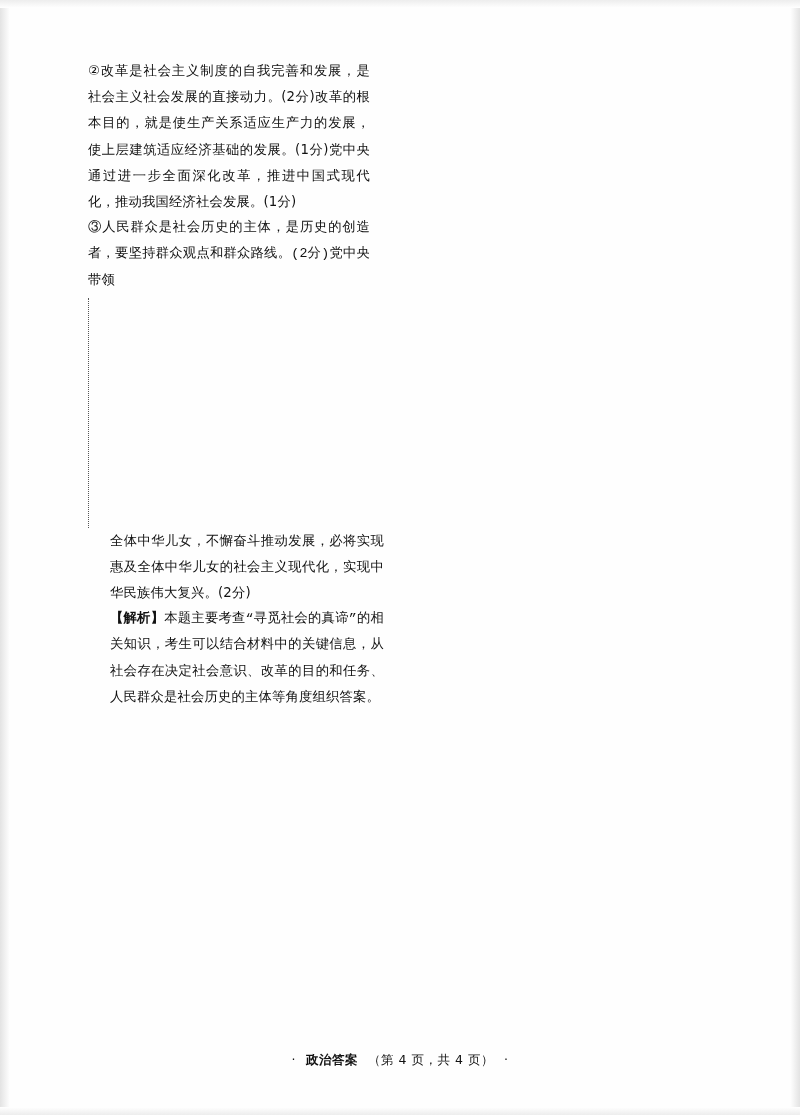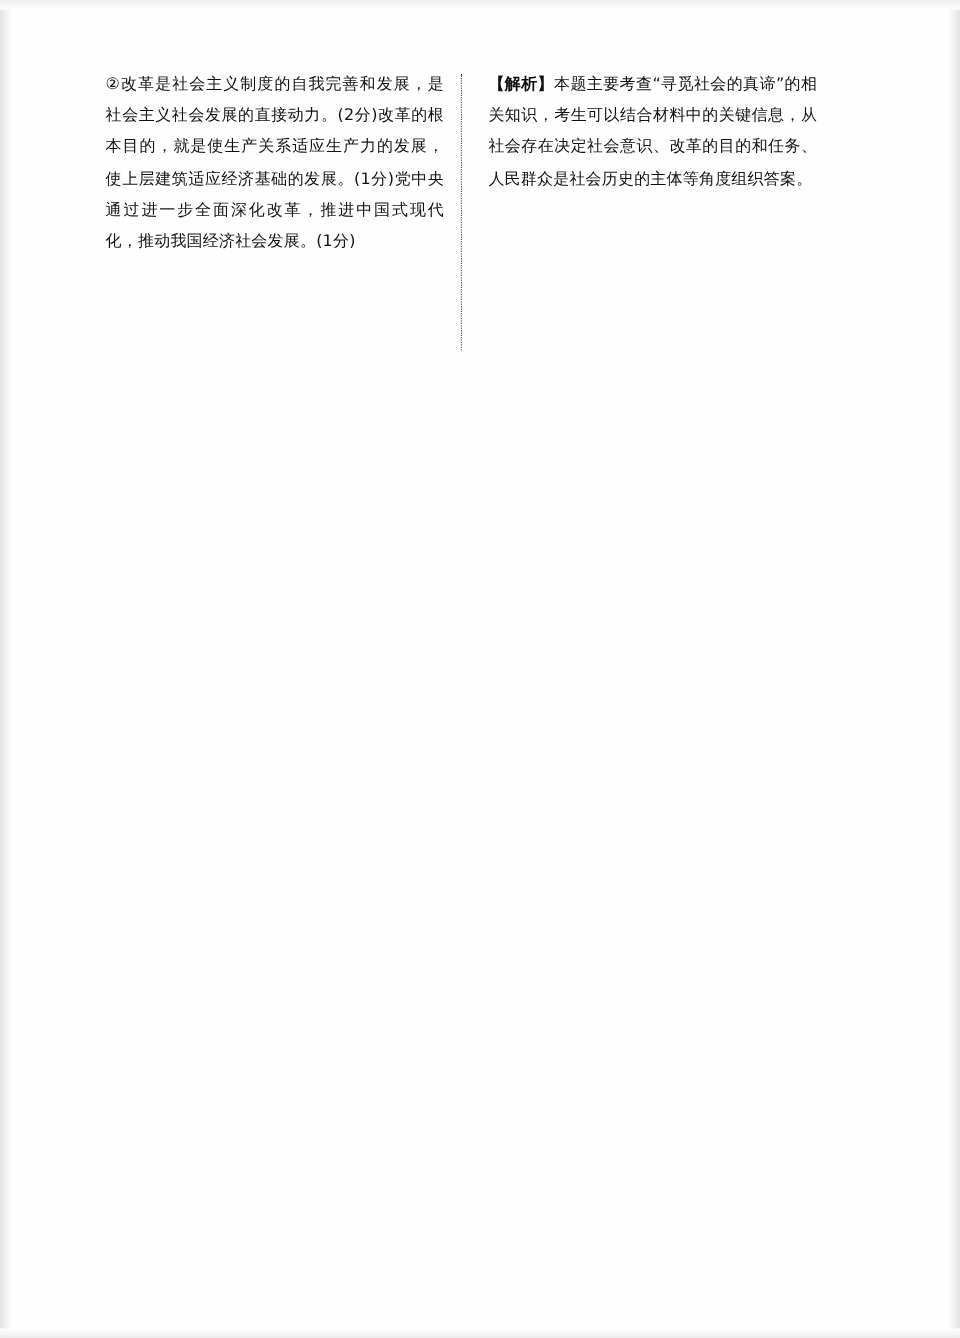--- a/index.html
+++ b/index.html
@@ -22,20 +22,21 @@
     width: 800px;
     height: 1115px;
     background: #fefefe;
   }
   .content {
     position: absolute;
     left: 88px;
     top: 58px;
     width: 640px;
     display: flex;
+    flex-direction: column;
     align-items: flex-start;
   }
   .col {
     width: 296px;
     box-sizing: border-box;
   }
   .col-left {
     padding-right: 14px;
   }
   .col-right {
@@ -101,24 +102,29 @@
 
   <div class="edge edge-left"></div>
   <div class="edge edge-right"></div>
   <div class="edge edge-top"></div>
   <div class="edge edge-bottom"></div>
 
   <div class="content">
 
     <div class="col col-left">
       <p class="para">②改革是社会主义制度的自我完善和发展，是社会主义社会发展的直接动力。(2分)改革的根本目的，就是使生产关系适应生产力的发展，使上层建筑适应经济基础的发展。(1分)党中央通过进一步全面深化改革，推进中国式现代化，推动我国经济社会发展。(1分)</p>
+      <p class="para">③人民群众是社会历史的主体，是历史的创造者，要坚持群众观点和群众路线。(2分)党中央带领</p>
     </div>
 
     <div class="divider"></div>
 
     <div class="col col-right">
+      <p class="para">全体中华儿女，不懈奋斗推动发展，必将实现惠及全体中华儿女的社会主义现代化，实现中华民族伟大复兴。(2分)</p>
       <p class="para"><span class="bold-lead">【解析】</span><span>本题主要考查“寻觅社会的真谛”的相关知识，考生可以结合材料中的关键信息，从社会存在决定社会意识、改革的目的和任务、人民群众是社会历史的主体等角度组织答案。</span></p>
     </div>
 
   </div>
 
+  <div class="footer">
+    <span class="footer-inner">·</span><span class="footer-sep"></span><span class="footer-title">政治答案</span><span class="footer-sep"></span><span>（第 4 页，共 4 页）</span><span class="footer-sep"></span><span>·</span>
+  </div>
 
 </div>
 
 </body></html>

